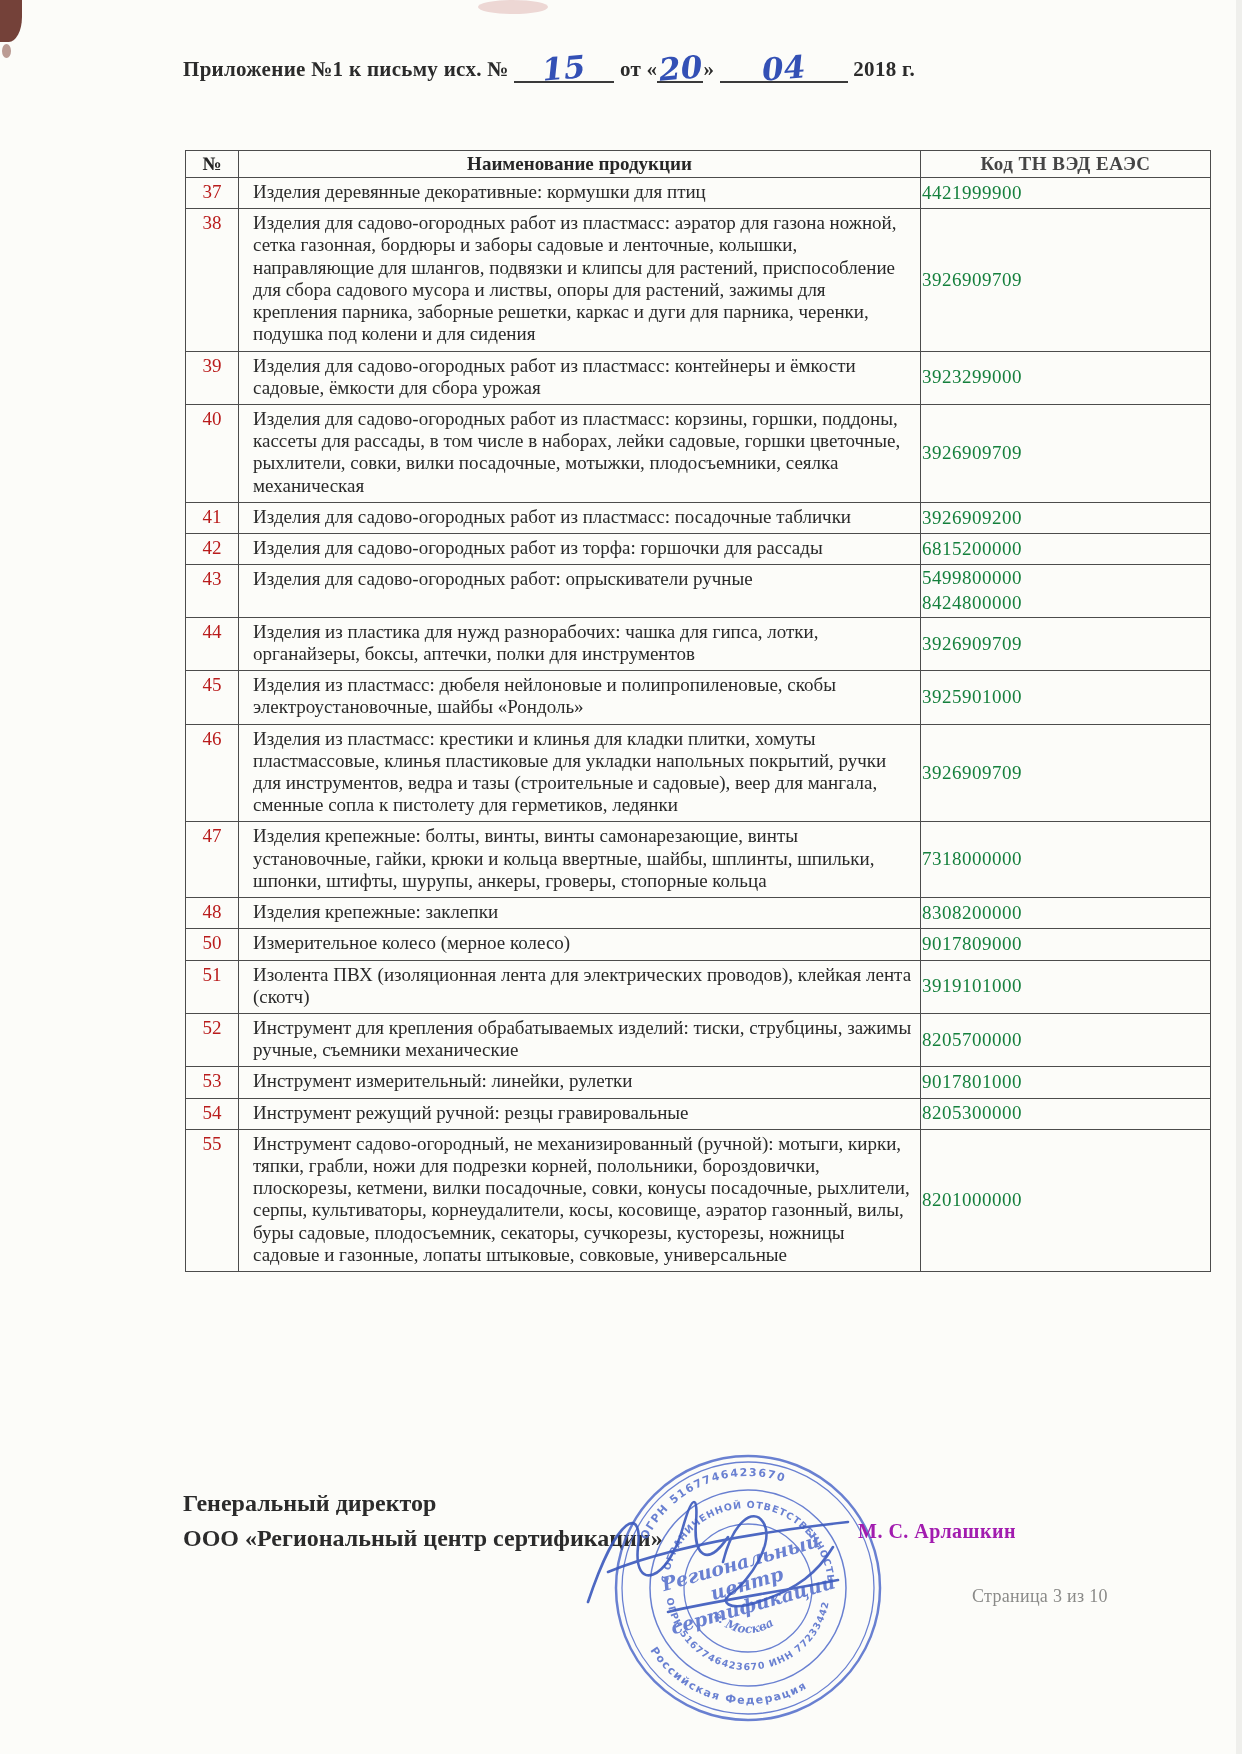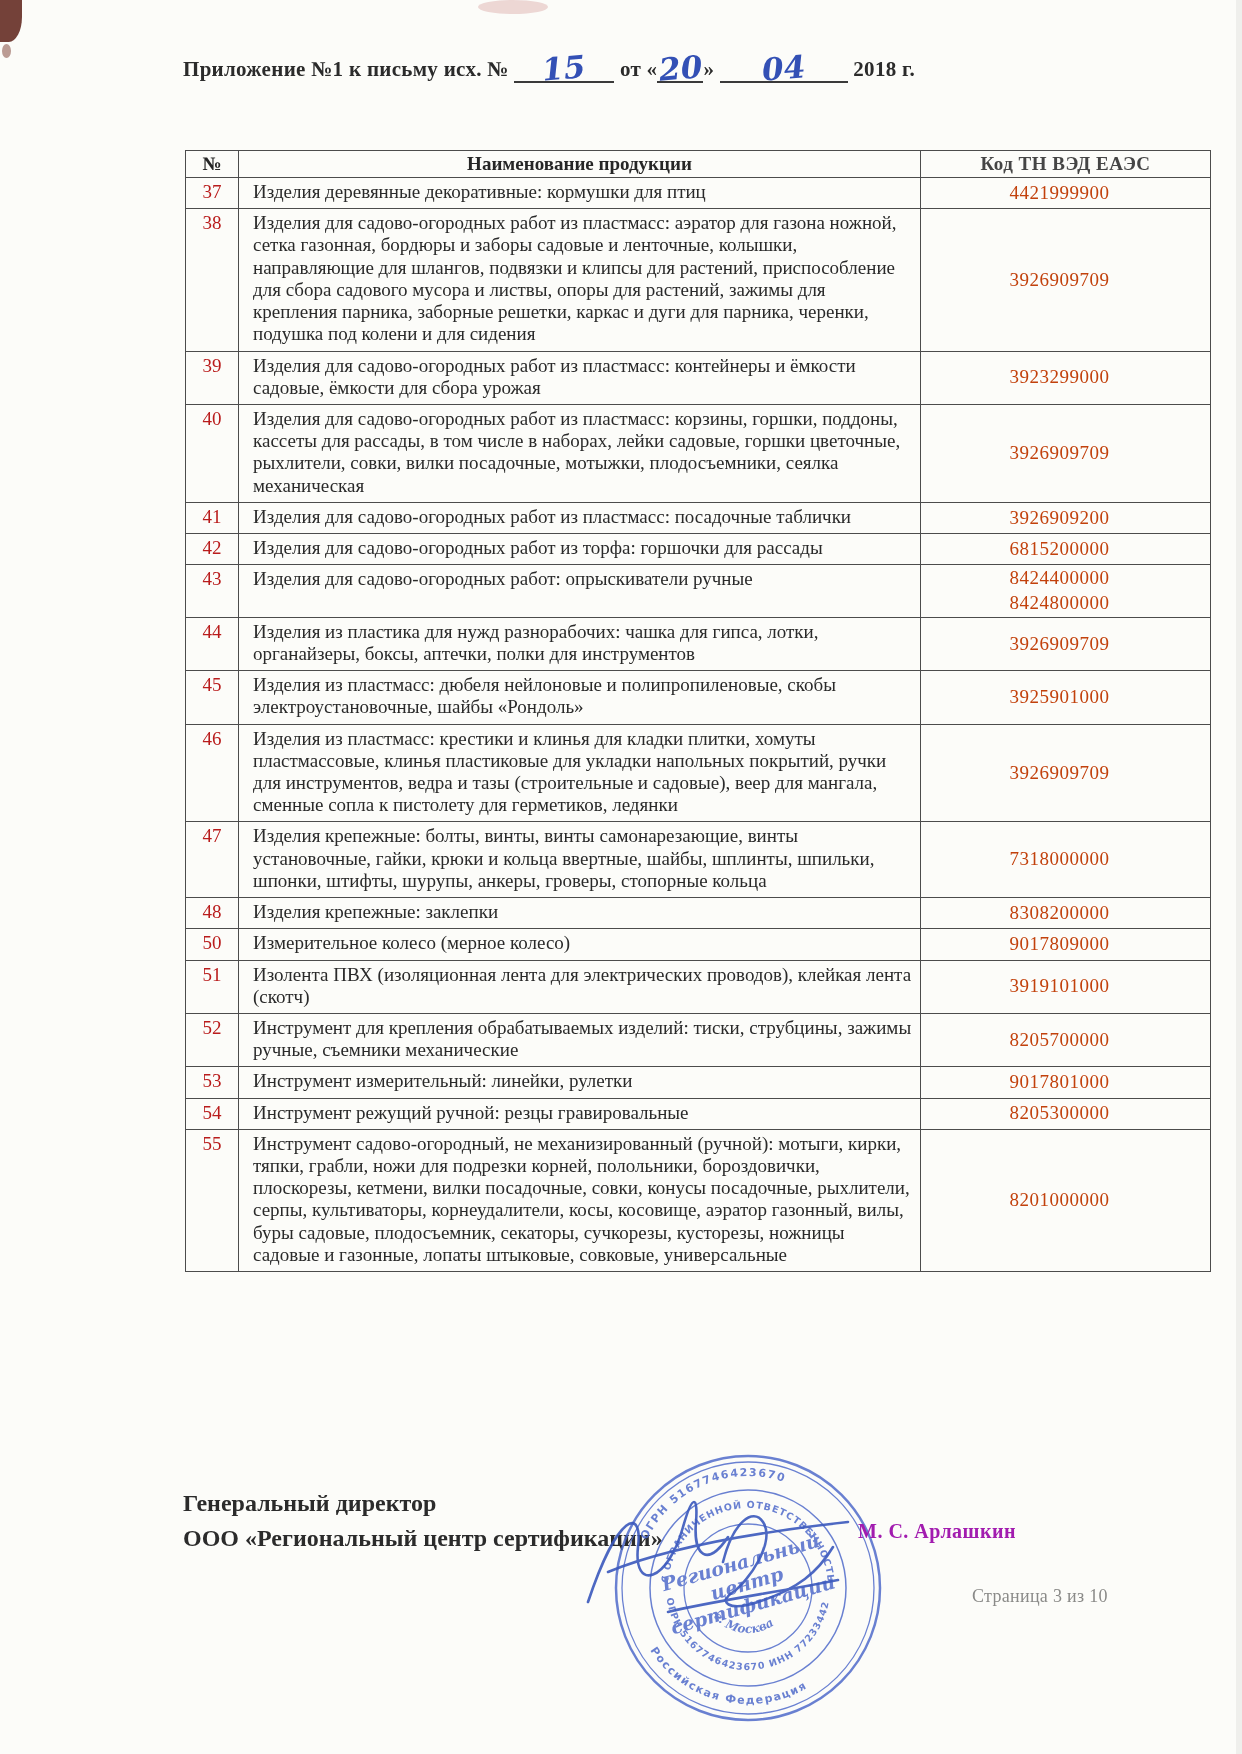--- a/index.html
+++ b/index.html
@@ -38,21 +38,21 @@
   }
   table.products th,table.products td{
     border:1.5px solid #4c4c4c;
   }
   th.h-num{width:52px;font-size:19px;padding:2px 0;}
   th.h-name{width:681px;font-size:19px;padding:2px 0;}
   th.h-code{width:257px;font-size:19px;color:#454545;padding:2px 16px;letter-spacing:.5px;}
   td.num{text-align:center;vertical-align:top;font-size:19px;padding-top:3px;color:#b91c1c;}
   td.name{font-size:19px;line-height:1.17;padding:3px 8px 5px 14px;vertical-align:top;color:#2a2a2a;}
   td.code{
-    text-align:center;vertical-align:middle;font-size:19px;color:#c2410c;
+    text-align:left;vertical-align:middle;font-size:19px;color:#15803d;
     padding-right:13px;white-space:pre-line;line-height:1.3;letter-spacing:.5px;
   }
 
   .footer-block{
     position:absolute;left:183px;top:1486px;
     font-size:24px;font-weight:bold;color:#2b2b2b;line-height:1.45;
   }
   .signer-name{
     position:absolute;left:858px;top:1520px;
     font-size:20px;font-weight:bold;color:#a21caf;letter-spacing:.5px;
@@ -124,21 +124,21 @@
           <td class="code">3926909200</td>
         </tr>
         <tr>
           <td class="num">42</td>
           <td class="name">Изделия для садово-огородных работ из торфа: горшочки для рассады</td>
           <td class="code">6815200000</td>
         </tr>
         <tr>
           <td class="num">43</td>
           <td class="name">Изделия для садово-огородных работ: опрыскиватели ручные</td>
-          <td class="code">8424400000
+          <td class="code">5499800000
 8424800000</td>
         </tr>
         <tr>
           <td class="num">44</td>
           <td class="name">Изделия из пластика для нужд разнорабочих: чашка для гипса, лотки, органайзеры, боксы, аптечки, полки для инструментов</td>
           <td class="code">3926909709</td>
         </tr>
         <tr>
           <td class="num">45</td>
           <td class="name">Изделия из пластмасс: дюбеля нейлоновые и полипропиленовые, скобы электроустановочные, шайбы «Рондоль»</td>

